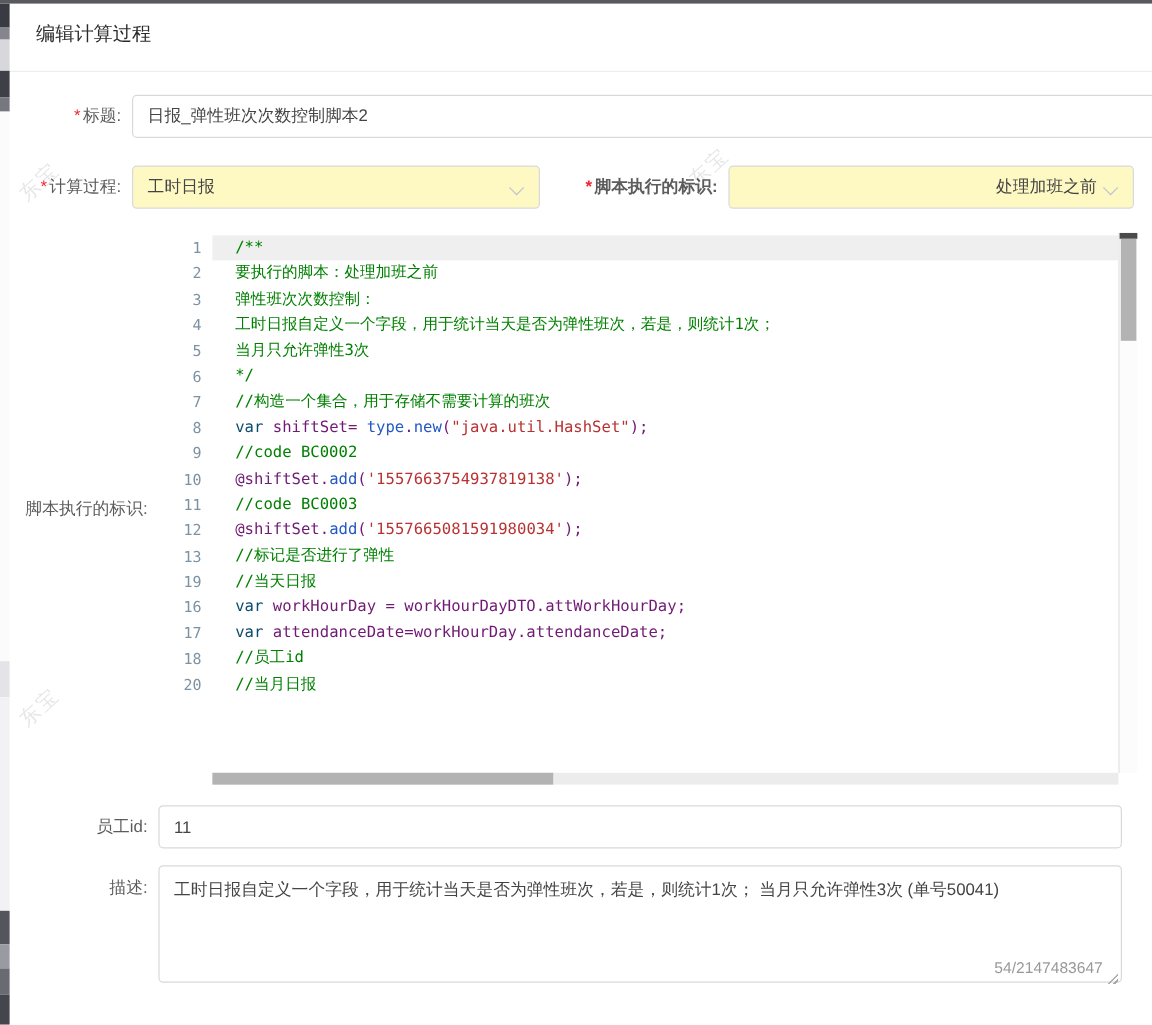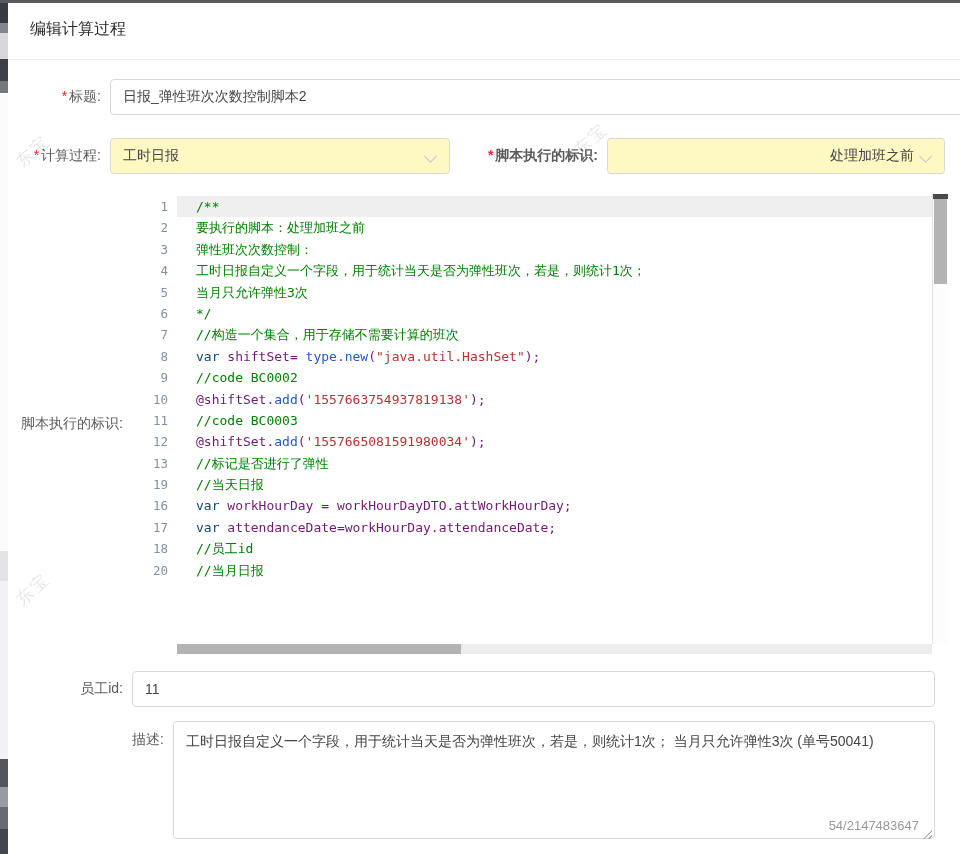--- a/index.html
+++ b/index.html
@@ -21,21 +21,21 @@
   
   .dlg-header { position:relative; height:60px; line-height:57px; padding-left:30px; border-bottom:1px solid #ededed; font-size:16px; color:#2b2b2b; background:#fff; z-index:2; }
 
   .dlg-body { position:relative; z-index:2; }
 
   .form-row { display:flex; align-items:center; }
   .row-1 { margin:19px 15px 0 8px; }
   .row-2 { margin:23px 15px 0 8px; }
   .row-script { margin:20px 12px 0 8px; align-items:center; }
   .row-order { margin:17px 25px 0 8px; }
-  .row-desc  { margin:14px 25px 0 26px; align-items:flex-start;padding-left:23px; }
+  .row-desc  { margin:14px 25px 0 8px; align-items:flex-start; }
 
   .lbl { font-size:14px; color:#5c5c5c; text-align:right; padding-right:9px; white-space:nowrap; flex:none; }
   .lbl-a { width:102px; }
   .lbl-b { width:157px;font-weight:bold; }
   .lbl-c { width:124px; }
   .req { color:#f5222d; margin-right:2px; font-size:14px; }
 
   input.txt {
     height:36px; border:1px solid #d9d9d9; border-radius:4px; padding:0 12px;
     font-size:14px; color:#444; outline:none; background:#fff; width:100%;
@@ -72,21 +72,21 @@
   .ed-vscroll { position:absolute; top:0; right:0; width:16px; bottom:10px;
     background:#fcfcfc; border-left:1px solid #e3e3e3; }
   .ed-vcap { position:absolute; top:0; left:0; right:0; height:5px; background:#4a4a4a; }
   .ed-vthumb { position:absolute; top:5px; left:1px; right:1px; height:85px; background:#b3b3b3; }
   .ed-hscroll { position:absolute; left:45px; right:16px; bottom:0; height:10px; background:#ececec; }
   .ed-hthumb { position:absolute; left:0; top:0; bottom:0; width:284px; background:#b3b3b3; }
 
   
   .desc-wrap { position:relative; flex:1; min-width:0; }
   textarea.desc {
-    width:100%; height:118px; border:1px solid #d9d9d9; border-radius:4px;
+    width:100%; height:98px; border:1px solid #d9d9d9; border-radius:4px;
     padding:8px 12px; font-size:14px; color:#444; line-height:22px; resize:none; outline:none;
     font-family:"Liberation Sans","DejaVu Sans",sans-serif;
   }
   .counter { position:absolute; right:16px; bottom:10px; color:#999; font-size:13px; background:transparent; }
   .grip { position:absolute; right:3px; bottom:4px; width:9px; height:9px; cursor:nwse-resize;
     background:repeating-linear-gradient(-45deg, transparent 0 2px, #a9a9a9 2px 3.4px);
     clip-path:polygon(100% 0, 100% 100%, 0 100%); }
 </style>
 </head>
 <body>

